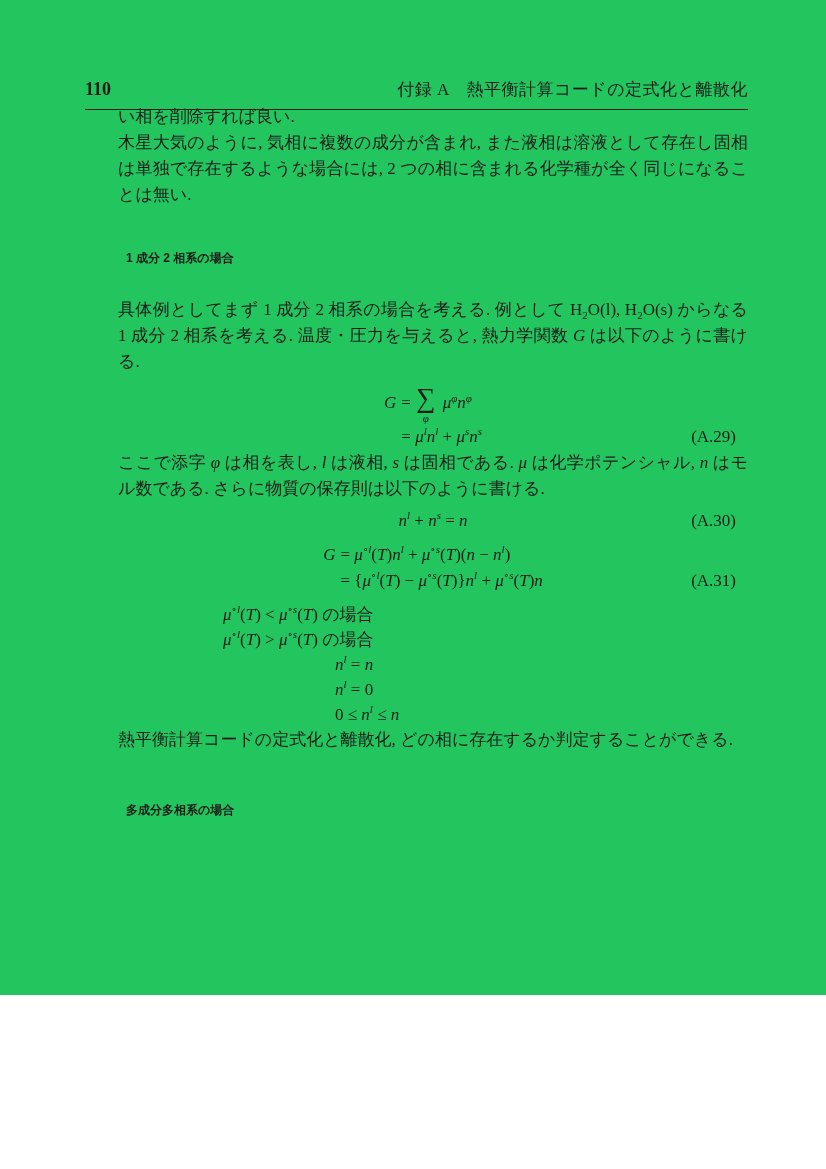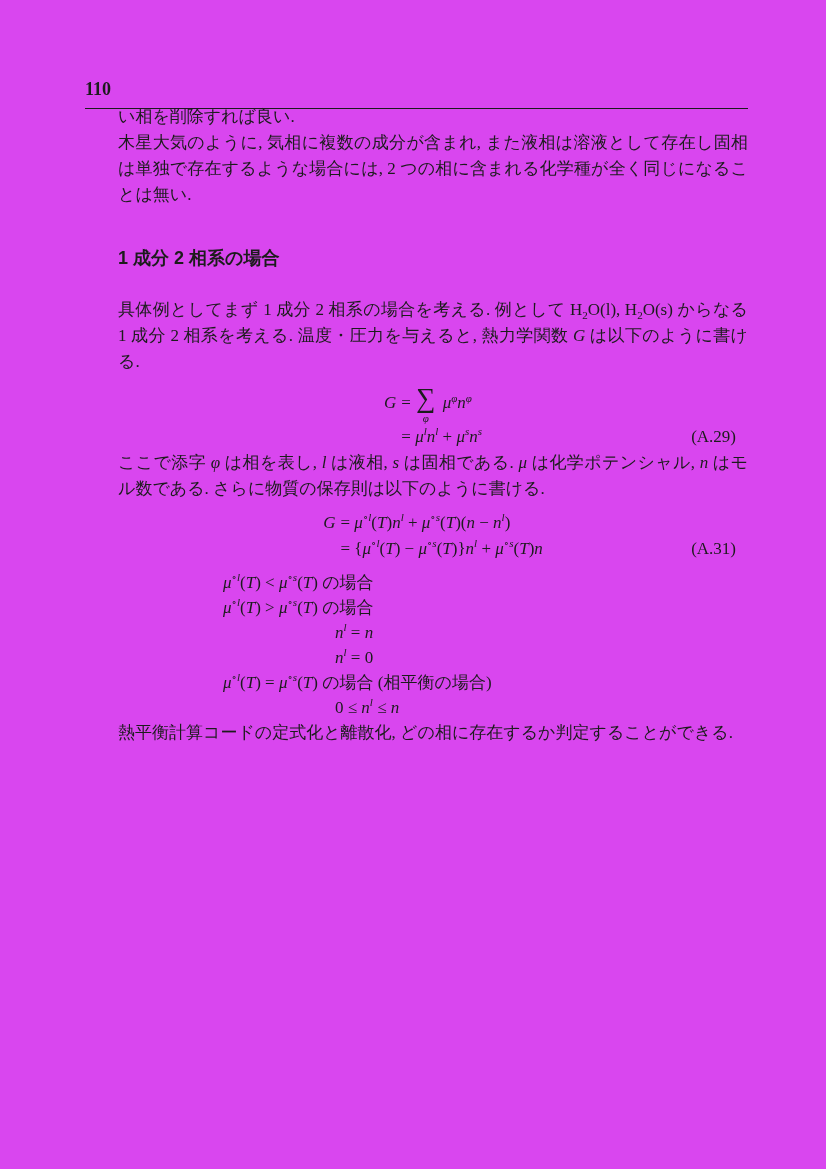--- a/index.html
+++ b/index.html
@@ -1,20 +1,20 @@
 <!DOCTYPE html>
 <html lang="ja"><head>
 <meta charset="utf-8">
 <style>
   html, body { margin: 0; padding: 0; background: #ffffff; }
   .page {
     position: relative;
     width: 826px;
-    height: 1169px;
-    background: #d946ef;
+    height: 995px;
+    background: #22c55e;
     color: #1c1c1c;
     font-family: "Liberation Serif", "DejaVu Serif", serif;
     font-size: 17px;
     line-height: 26px;
     overflow: hidden;
   }
   
   .running-header {
     position: absolute;
     left: 85px;
@@ -37,23 +37,23 @@
   }
   p.para {
     margin: 0;
     text-align: justify;
   }
   .p-intro    { margin-top: 18px; }
   .p-jupiter  { margin-top: 17px; }
   .sec-heading {
     font-family: "Liberation Sans", "DejaVu Sans", sans-serif;
     font-weight: bold;
-    font-size: 18px;
+    font-size: 12px;
     line-height: 26px;
-    margin: 0;
+    margin: 8px;
   }
   .h-sec1 { margin-top: 37px; margin-bottom: 26px; }
   .h-sec2 { margin-top: 44px; margin-bottom: 19px; }
   .p-after-h1 { margin-top: 0; }
   .p-here     { margin-top: 2px; }
   .p-conserve { margin-top: 14px; }
   .p-linear   { margin-top: 12px; }
   .p-therefore{ margin-top: 5px; }
   .p-multi    { margin-top: 0; }
   
@@ -93,20 +93,21 @@
   .case-line { line-height: 25px; }
   .case-result { margin-left: 112px; }
 </style>
 </head>
 <body>
 
 <div class="page">
 
   <div class="running-header">
     <span class="page-number">110</span>
+    <span class="header-title">付録 A　熱平衡計算コードの定式化と離散化</span>
   </div>
 
   <div class="body-col">
 
     <p class="para p-intro">い相を削除すれば良い.</p>
 
     <p class="para p-jupiter">木星大気のように, 気相に複数の成分が含まれ, また液相は溶液として存在し固相は単独で存在するような場合には, 2 つの相に含まれる化学種が全く同じになることは無い.</p>
 
     <p class="sec-heading h-sec1">1 成分 2 相系の場合</p>
 
@@ -124,20 +125,24 @@
         <div class="eq-row">
           <span class="eq-lhs"></span>
           <span class="eq-rhs">= <i>μ</i><sup><i>l</i></sup><i>n</i><sup><i>l</i></sup> + <i>μ</i><sup><i>s</i></sup><i>n</i><sup><i>s</i></sup></span>
         </div>
       </div>
       <span class="eq-number">(A.29)</span>
     </div>
 
     <p class="para p-here">ここで添字 <i>φ</i> は相を表し, <i>l</i> は液相, <i>s</i> は固相である. <i>μ</i> は化学ポテンシャル, <i>n</i> はモル数である. さらに物質の保存則は以下のように書ける.</p>
 
+    <div class="display-eq eq-a30">
+      <div class="eq-center"><i>n</i><sup><i>l</i></sup> + <i>n</i><sup><i>s</i></sup> = <i>n</i></div>
+      <span class="eq-number">(A.30)</span>
+    </div>
 
 
     <div class="display-eq eq-a31">
       <div class="eq-lines">
         <div class="eq-row">
           <span class="eq-lhs"><i>G</i></span>
           <span class="eq-rhs">= <i>μ</i><sup>∘<i>l</i></sup>(<i>T</i>)<i>n</i><sup><i>l</i></sup> + <i>μ</i><sup>∘<i>s</i></sup>(<i>T</i>)(<i>n</i> − <i>n</i><sup><i>l</i></sup>)</span>
         </div>
         <div class="eq-row">
           <span class="eq-lhs"></span>
@@ -146,22 +151,22 @@
       </div>
       <span class="eq-number">(A.31)</span>
     </div>
 
 
     <div class="cases">
       <div class="case-line"><i>μ</i><sup>∘<i>l</i></sup>(<i>T</i>) &lt; <i>μ</i><sup>∘<i>s</i></sup>(<i>T</i>) の場合</div>
       <div class="case-line"><i>μ</i><sup>∘<i>l</i></sup>(<i>T</i>) &gt; <i>μ</i><sup>∘<i>s</i></sup>(<i>T</i>) の場合</div>
       <div class="case-line case-result"><i>n</i><sup><i>l</i></sup> = <i>n</i></div>
       <div class="case-line case-result"><i>n</i><sup><i>l</i></sup> = 0</div>
-      <div class="case-line"><i>μ</i><sup>∘<i>l</i></sup>(<i>T</i>) = <i>μ</i><sup>∘<i>s</i></sup>(<i>T</i>) の場合 (相平衡の場合)</div>
       <div class="case-line case-result">0 ≤ <i>n</i><sup><i>l</i></sup> ≤ <i>n</i></div>
     </div>
 
     <p class="para p-therefore">熱平衡計算コードの定式化と離散化, どの相に存在するか判定することができる.</p>
 
+    <p class="sec-heading h-sec2">多成分多相系の場合</p>
 
 
   </div>
 </div>
 
 </body></html>

